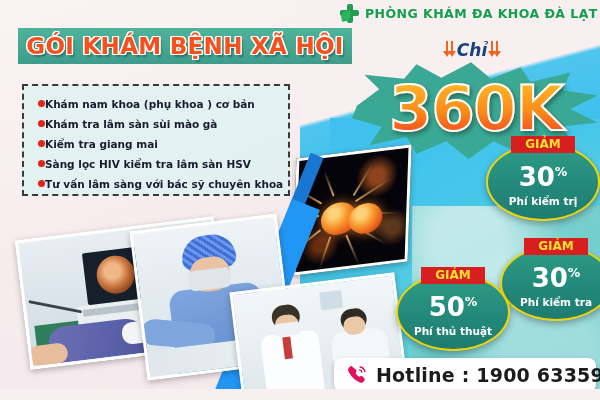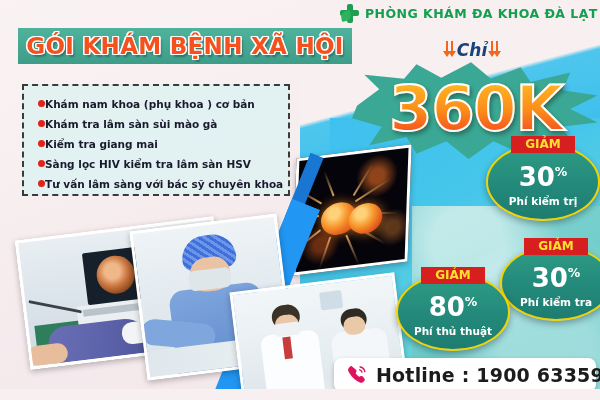--- a/index.html
+++ b/index.html
@@ -330,21 +330,21 @@
   </div>
 
   <div class="badge badge-2">
     <div class="giam">GIẢM</div>
     <div class="pct"><span>30</span><span class="sign">%</span></div>
     <div class="cap">Phí kiểm tra</div>
   </div>
 
   <div class="badge badge-3">
     <div class="giam">GIẢM</div>
-    <div class="pct"><span>80</span><span class="sign">%</span></div>
+    <div class="pct"><span>50</span><span class="sign">%</span></div>
     <div class="cap">Phí thủ thuật</div>
   </div>
 
   <div class="hotline">
     <svg class="phone-icon" viewBox="0 0 24 24">
       <path d="M6.6 2.6c-.7-.5-1.7-.4-2.3.3L3 4.4c-.8.9-1 2.2-.5 3.3 1.2 2.7 3 5.2 5.2 7.4 2.2 2.2 4.7 4 7.4 5.2 1.1.5 2.4.3 3.3-.5l1.5-1.3c.7-.6.8-1.6.3-2.3l-1.9-2.6c-.5-.6-1.3-.8-2-.5l-2 .9c-1.5-1-2.8-2.3-3.8-3.8l.9-2c.3-.7.1-1.5-.5-2L6.6 2.6z" fill="#e0115f"></path>
       <path d="M15.4 3.2c2.6.4 4.7 2.5 5.1 5.1" fill="none" stroke="#e0115f" stroke-width="1.6" stroke-linecap="round"></path>
       <path d="M15 6.4c1.2.3 2.1 1.2 2.4 2.4" fill="none" stroke="#e0115f" stroke-width="1.6" stroke-linecap="round"></path>
     </svg>
     <span class="hotline-text">Hotline : 1900 633598</span>

